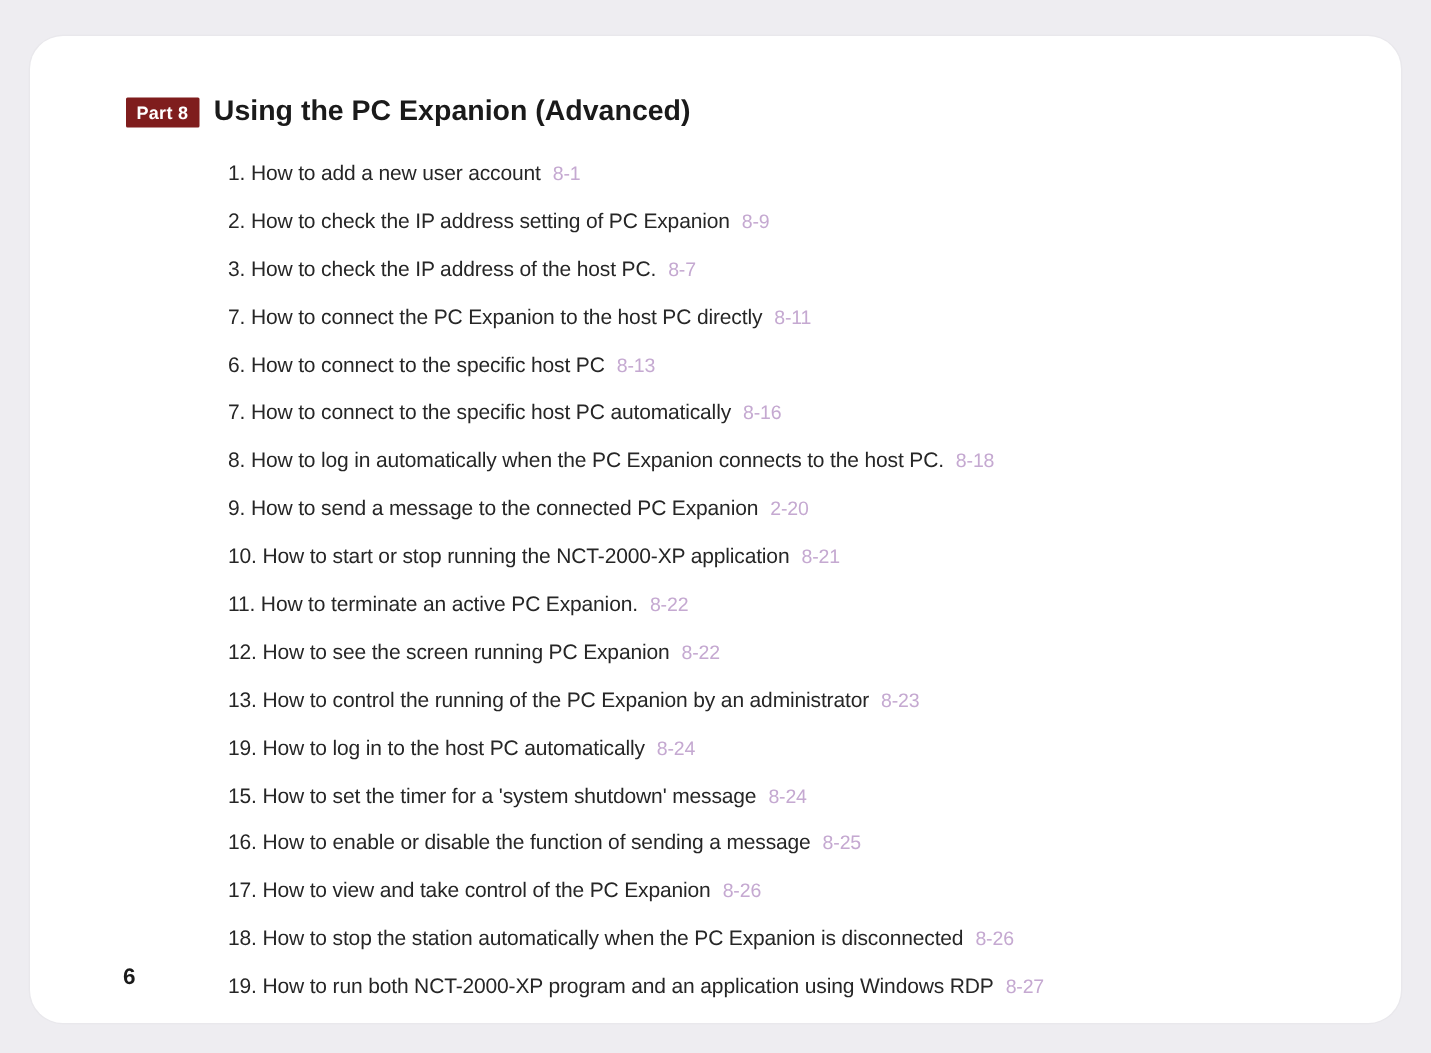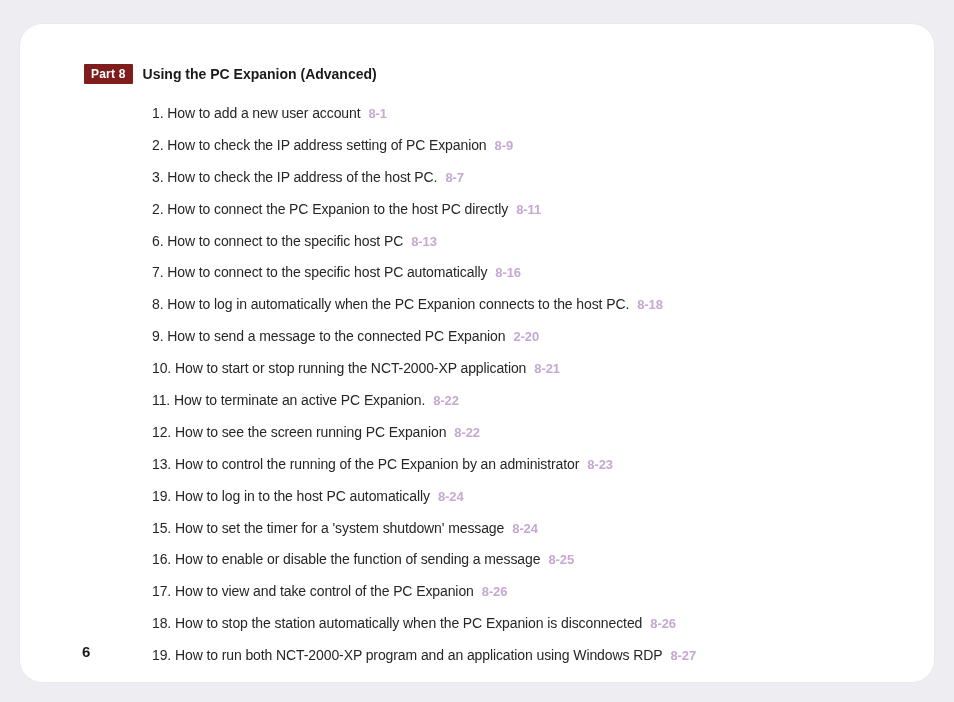--- a/index.html
+++ b/index.html
@@ -37,37 +37,37 @@
     background: #7f1d1d;
     color: #ffffff;
     font-size: 12px;
     font-weight: 700;
     padding: 3px 7px 3px 7px;
     border-radius: 1px;
     letter-spacing: 0.2px;
     white-space: nowrap;
   }
   .section-title {
-    font-size: 14px;
+    font-size: 19px;
     font-weight: 700;
     color: #1a1a1a;
   }
   .toc {
     margin-left: 68px;
   }
   .toc-item {
     font-size: 14px;
     line-height: 1.35;
     color: #262626;
     margin-bottom: 13px;
     letter-spacing: -0.1px;
   }
   .toc-item .ref {
     color: #c5a9d1;
-    font-weight: 700;
+    font-weight: 400;
     margin-left: 8px;
     font-size: 13px;
   }
   .page-number {
     position: absolute;
     left: 62px;
     bottom: 22px;
     font-size: 15px;
     font-weight: 700;
     color: #1a1a1a;
@@ -81,21 +81,21 @@
 
     <div class="header-row">
       <span class="part-badge">Part 8</span>
       <span class="section-title">Using the PC Expanion (Advanced)</span>
     </div>
 
     <div class="toc" id="toc-container">
         <div class="toc-item"><span>1. How to add a new user account</span><span class="ref">8-1</span></div>
         <div class="toc-item"><span>2. How to check the IP address setting of PC Expanion</span><span class="ref">8-9</span></div>
         <div class="toc-item"><span>3. How to check the IP address of the host PC.</span><span class="ref">8-7</span></div>
-        <div class="toc-item"><span>2. How to connect the PC Expanion to the host PC directly</span><span class="ref">8-11</span></div>
+        <div class="toc-item"><span>7. How to connect the PC Expanion to the host PC directly</span><span class="ref">8-11</span></div>
         <div class="toc-item"><span>6. How to connect to the specific host PC</span><span class="ref">8-13</span></div>
         <div class="toc-item"><span>7. How to connect to the specific host PC automatically</span><span class="ref">8-16</span></div>
         <div class="toc-item"><span>8. How to log in automatically when the PC Expanion connects to the host PC.</span><span class="ref">8-18</span></div>
         <div class="toc-item"><span>9. How to send a message to the connected PC Expanion</span><span class="ref">2-20</span></div>
         <div class="toc-item"><span>10. How to start or stop running the NCT-2000-XP application</span><span class="ref">8-21</span></div>
         <div class="toc-item"><span>11. How to terminate an active PC Expanion.</span><span class="ref">8-22</span></div>
         <div class="toc-item"><span>12. How to see the screen running PC Expanion</span><span class="ref">8-22</span></div>
         <div class="toc-item"><span>13. How to control the running of the PC Expanion by an administrator</span><span class="ref">8-23</span></div>
         <div class="toc-item"><span>19. How to log in to the host PC automatically</span><span class="ref">8-24</span></div>
         <div class="toc-item"><span>15. How to set the timer for a 'system shutdown' message</span><span class="ref">8-24</span></div>

